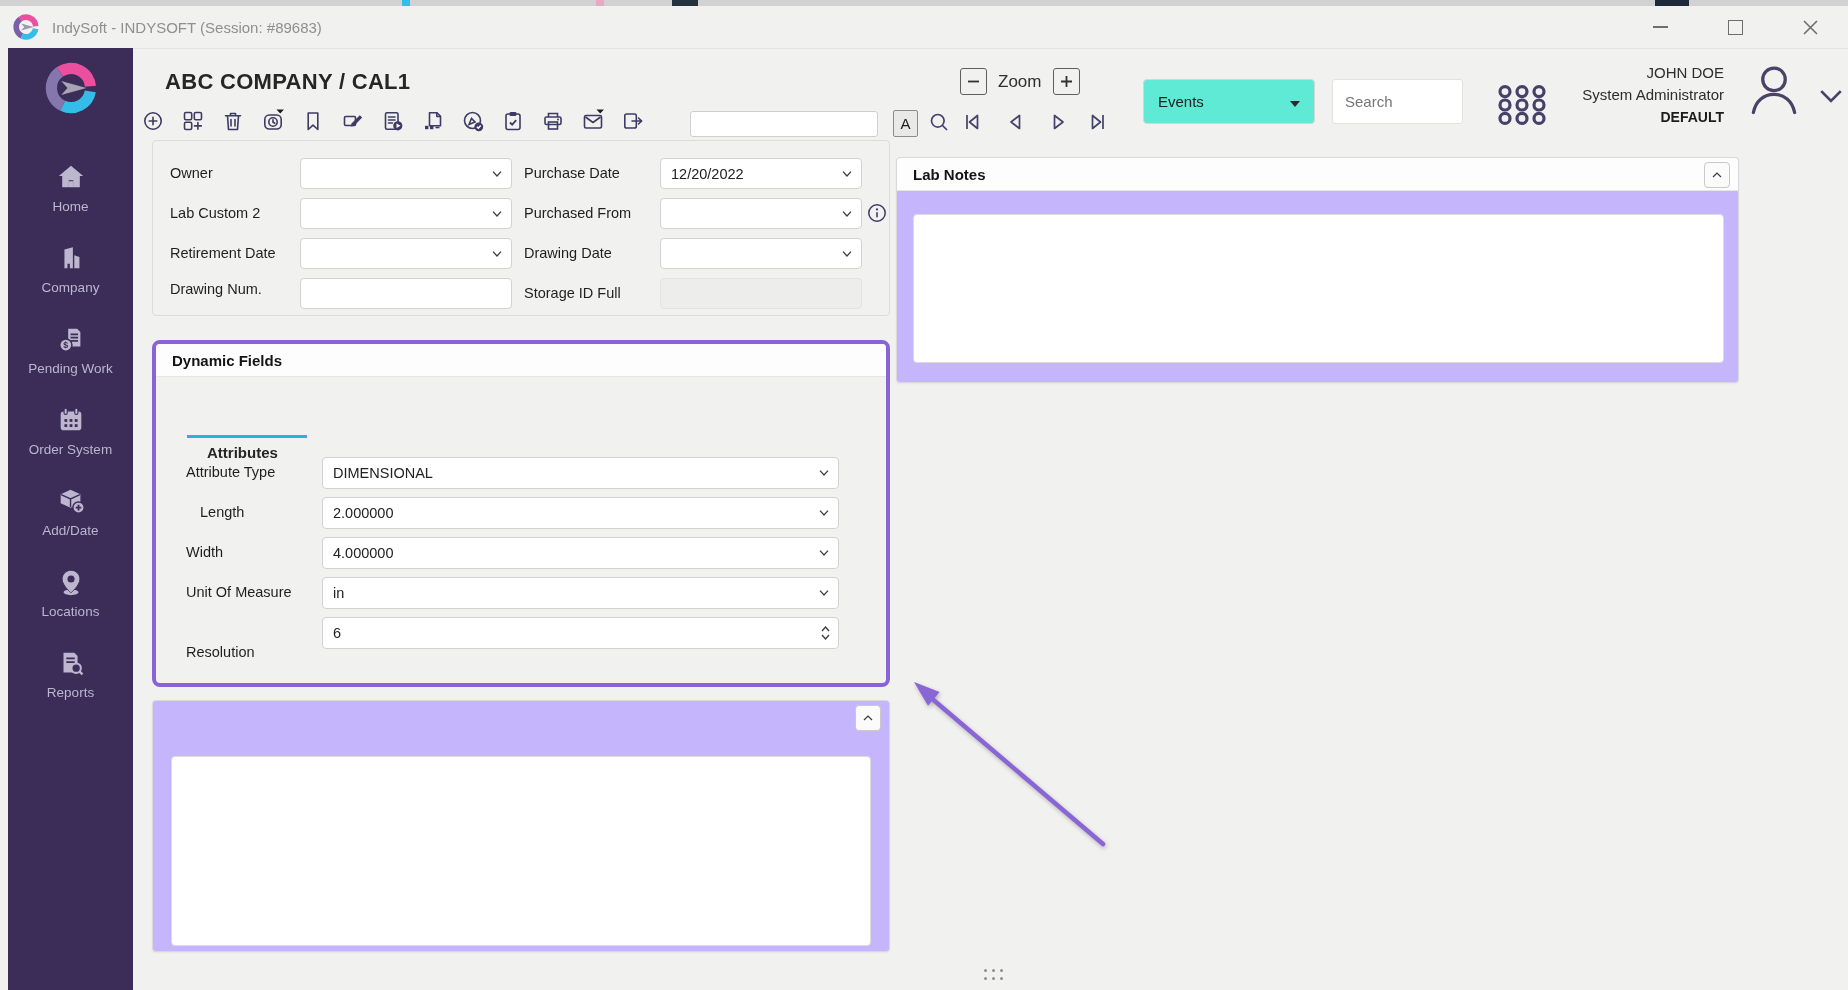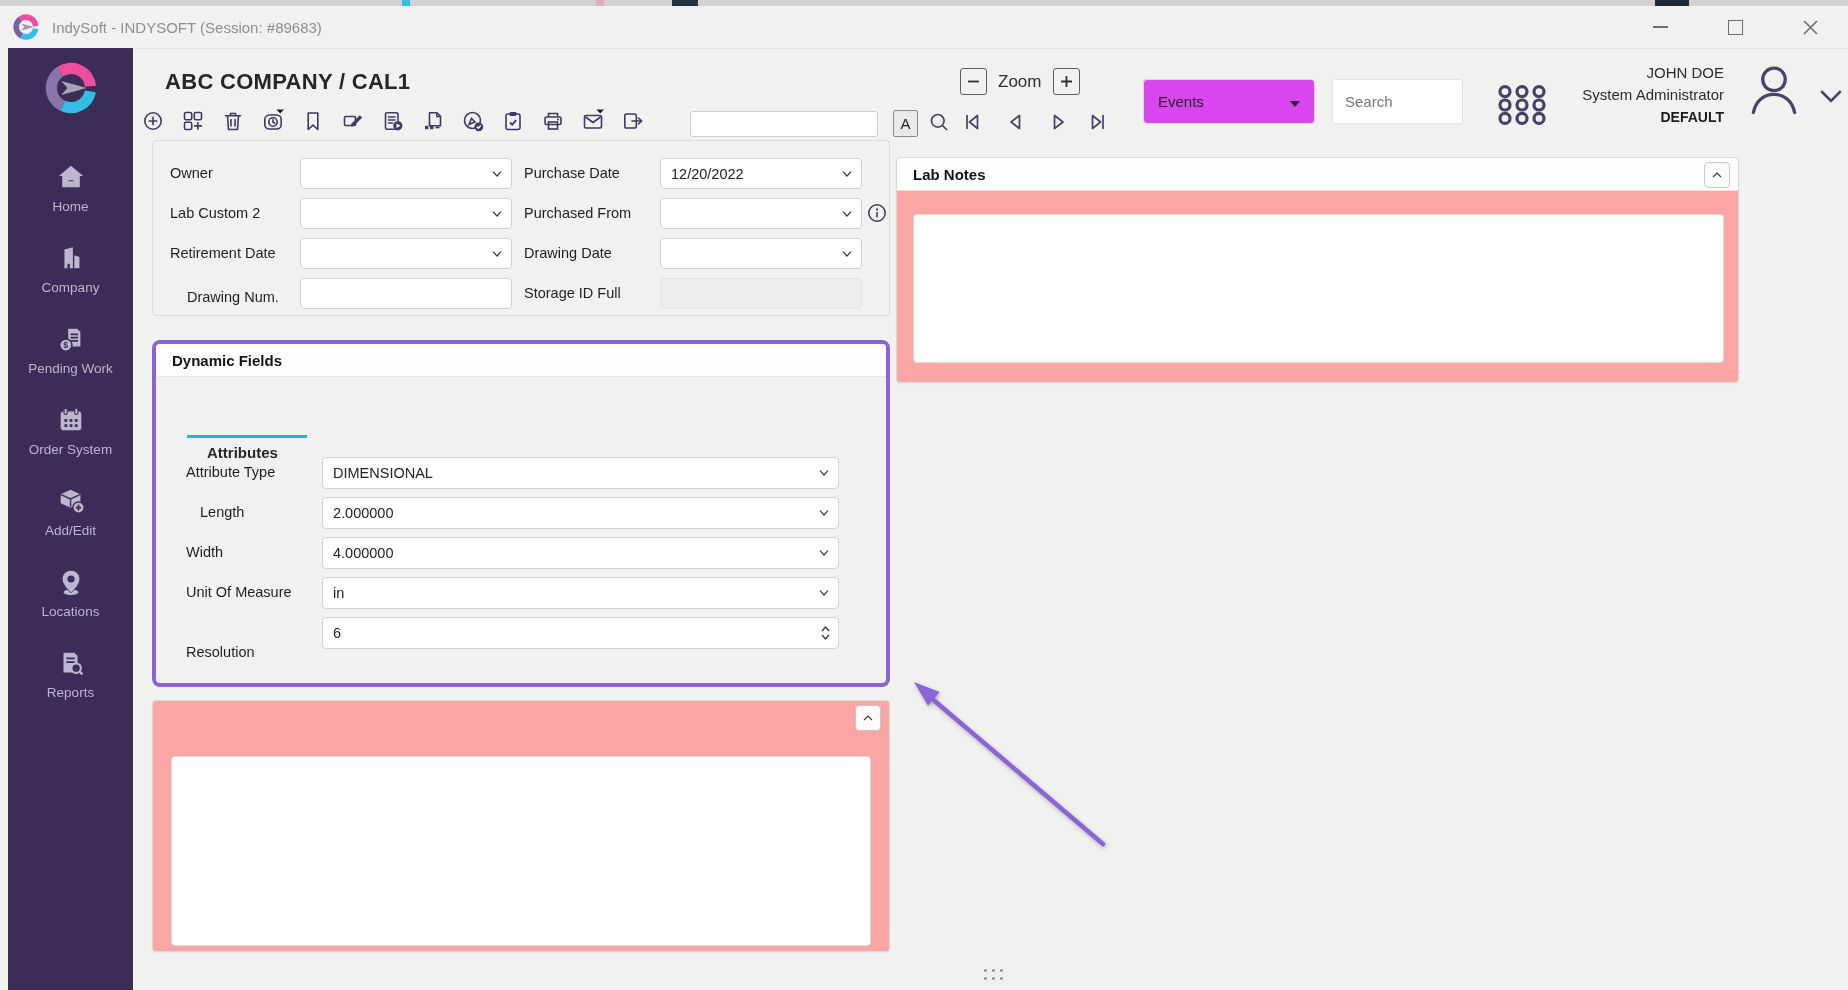--- a/index.html
+++ b/index.html
@@ -23,21 +23,21 @@
   .snav-item.first{margin-top:44px;}
   .sicon{height:34px;display:flex;align-items:center;justify-content:center;}
   .sicon-box{width:46px;height:40px;background:#5a5176;border-radius:9px;display:flex;align-items:center;justify-content:center;}
   .snav-label{font-size:13.5px;color:#bcb6cf;margin-top:5px;white-space:nowrap;}
   .snav-item.active .snav-label{color:#ffffff;font-weight:bold;}
   
   .page-title{position:absolute;left:165px;top:54px;font-size:22px;font-weight:bold;color:#262626;letter-spacing:.3px;}
   .zoom-btn{position:absolute;width:27px;height:27px;top:68px;border:1.6px solid #5f5f5f;border-radius:3px;
             background:#f1f1f0;display:flex;align-items:center;justify-content:center;cursor:pointer;padding:0;}
   .zoom-label{position:absolute;left:998px;top:72px;font-size:17px;color:#2f2f2f;}
-  .events-select{position:absolute;left:1143px;top:79px;width:172px;height:45px;background:#d946ef;
+  .events-select{position:absolute;left:1143px;top:79px;width:172px;height:45px;background:#5eead4;
                  border:1px solid #d6d6d6;border-radius:4px;display:flex;align-items:center;cursor:pointer;box-sizing:border-box;}
   .events-select .val{margin-left:14px;font-size:15px;color:#222;}
   .events-select .caret{position:absolute;right:12px;top:18px;}
   .search-input{position:absolute;left:1332px;top:79px;width:131px;height:45px;background:#fff;
                 border:1px solid #e2e2e1;border-radius:3px;box-sizing:border-box;padding:0 12px;
                 font-family:"Liberation Sans",sans-serif;font-size:15px;color:#333;}
   .apps-grid{position:absolute;left:1496px;top:84px;cursor:pointer;background:none;border:none;padding:0;}
   .user-block{position:absolute;left:1450px;top:62px;width:274px;text-align:right;line-height:22px;}
   .user-name{font-size:15px;color:#2d2d2d;}
   .user-role{font-size:15px;color:#2d2d2d;}
@@ -64,21 +64,21 @@
   .combo.disabled input{background:#ededec;border-color:#e3e3e3;}
   .info-btn{position:absolute;left:866px;top:202px;background:none;border:none;padding:0;cursor:pointer;}
   
   .dyn-panel{position:absolute;left:152px;top:340px;width:738px;height:347px;border:4px solid #8b63d8;
              border-radius:8px;box-sizing:border-box;background:#f1f1f0;overflow:hidden;}
   .panel-header{height:32px;background:#fdfdfd;border-bottom:1px solid #e6e6e6;display:flex;align-items:center;}
   .panel-title{font-size:15px;font-weight:bold;color:#141414;margin-left:16px;}
   .tab{position:absolute;left:51px;top:60px;font-size:15px;font-weight:bold;color:#262626;cursor:pointer;background:none;border:none;padding:0;font-family:"Liberation Sans",sans-serif;margin-top:40px;}
   .tab-underline{position:absolute;left:31px;top:91px;width:120px;height:3px;background:#29b2d9;}
   
-  .notes-panel{position:absolute;border:1px solid #d9d9d9;border-radius:4px;background:#fca5a5;box-sizing:border-box;overflow:hidden;box-shadow:0 1px 2px rgba(0,0,0,.05);}
+  .notes-panel{position:absolute;border:1px solid #d9d9d9;border-radius:4px;background:#c4b5fd;box-sizing:border-box;overflow:hidden;box-shadow:0 1px 2px rgba(0,0,0,.05);}
   .collapse-btn{position:absolute;top:4px;width:26px;height:26px;border:1px solid #c9c9c9;border-radius:4px;
                 background:#fbfbfb;cursor:pointer;display:flex;align-items:center;justify-content:center;padding:0;}
   .notes-area{position:absolute;background:#fff;border:1px solid #dcdcdc;border-radius:4px;resize:none;
               font-family:"Liberation Sans",sans-serif;font-size:14px;padding:6px;box-sizing:border-box;}
   
   .pointer-arrow{position:absolute;left:900px;top:672px;filter:drop-shadow(1px 2px 2px rgba(0,0,0,.25));}
   .grip{position:absolute;left:984px;top:969px;display:grid;grid-template-columns:repeat(3,3px);grid-template-rows:repeat(2,3px);gap:5px;cursor:row-resize;}
   .grip i{width:3px;height:3px;border-radius:50%;background:#8f8f8f;}
   svg{display:block;}
 </style>
@@ -183,21 +183,21 @@
 
     <div class="snav-item">
       <span class="sicon">
           <svg width="30" height="30" viewBox="0 0 32 32">
         <path fill="#bcb6cf" d="M15.5 4L26 8.8v9.5l-10.5 4.9L5 18.3V8.8z"></path>
         <path d="M5.5 9.3l10 4.5 10-4.5M15.5 13.8V22.5" stroke="#3b2d58" stroke-width="1.5" fill="none"></path>
         <circle cx="24" cy="23" r="6" fill="#bcb6cf" stroke="#3b2d58" stroke-width="1.5"></circle>
         <path d="M24 20v6M21 23h6" stroke="#3b2d58" stroke-width="2"></path>
           </svg>
         </span>
-      <span class="snav-label">Add/Edit</span>
+      <span class="snav-label">Add/Date</span>
     </div>
 
     <div class="snav-item">
       <span class="sicon">
           <svg width="30" height="30" viewBox="0 0 32 32">
         <ellipse cx="16" cy="27" rx="8" ry="3" fill="#bcb6cf"></ellipse>
         <path fill="#bcb6cf" stroke="#3b2d58" stroke-width="1" d="M16 3.5c5.2 0 9.5 4.2 9.5 9.4 0 6.8-9.5 14.6-9.5 14.6S6.5 19.7 6.5 12.9C6.5 7.7 10.8 3.5 16 3.5z"></path>
         <circle cx="16" cy="12.8" r="3.8" fill="#3b2d58"></circle>
           </svg>
         </span>
@@ -489,21 +489,21 @@
   <span class="flabel" style="left:524px;top:238px;">Drawing Date</span>
   <div class="combo" style="left:660px;top:238px;width:202px;">
     <input readonly="" value="" style="">
     <span class="chev">
         <svg width="16" height="16" viewBox="0 0 20 20">
           <path d="M5 7l5 5.5L15 7" stroke="#3c3c3c" stroke-width="1.6" fill="none"></path>
         </svg>
       </span>
   </div>
 
-  <span class="flabel" style="left:170px;top:282px;margin-left:17px;">Drawing Num.</span>
+  <span class="flabel" style="left:170px;top:274px;">Drawing Num.</span>
   <div class="combo noarrow" style="left:300px;top:278px;width:212px;">
     <input value="" style="">
   </div>
   <span class="flabel" style="left:524px;top:278px;">Storage ID Full</span>
   <div class="combo noarrow disabled" style="left:660px;top:278px;width:202px;">
     <input readonly="" value="" style="">
   </div>
 
   <section class="dyn-panel">
     <div class="panel-header">

